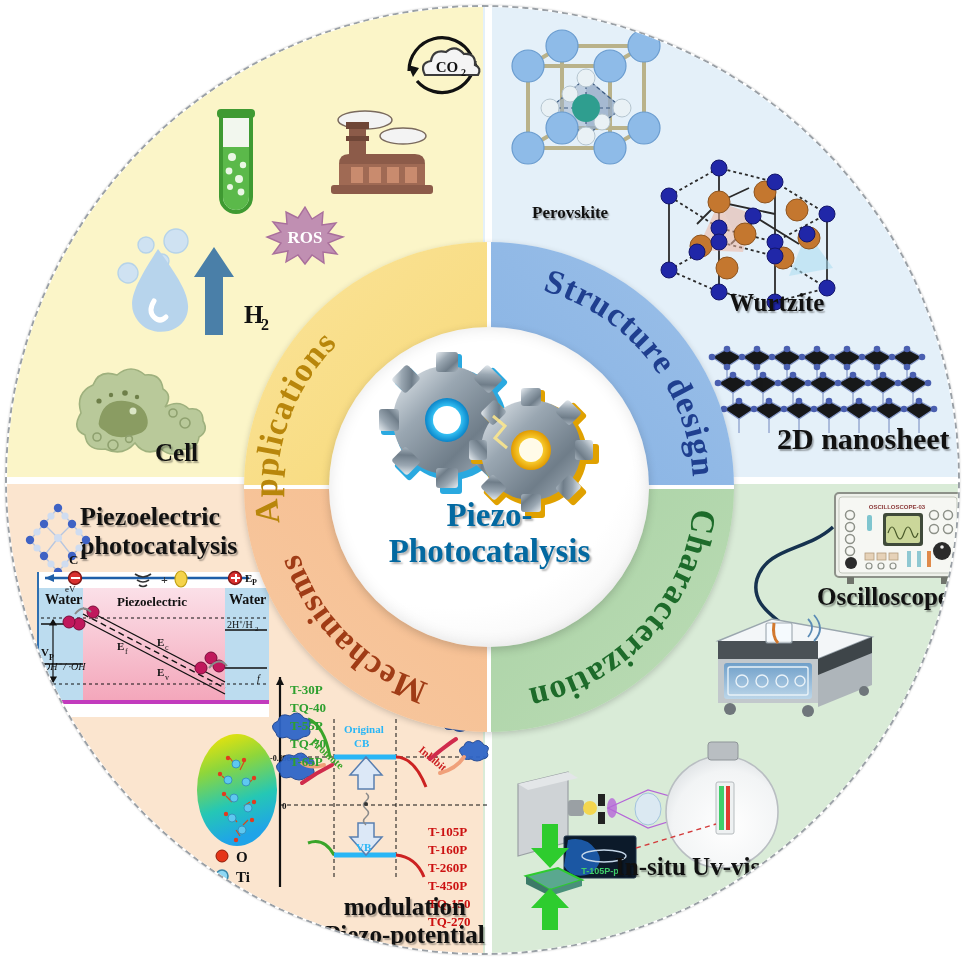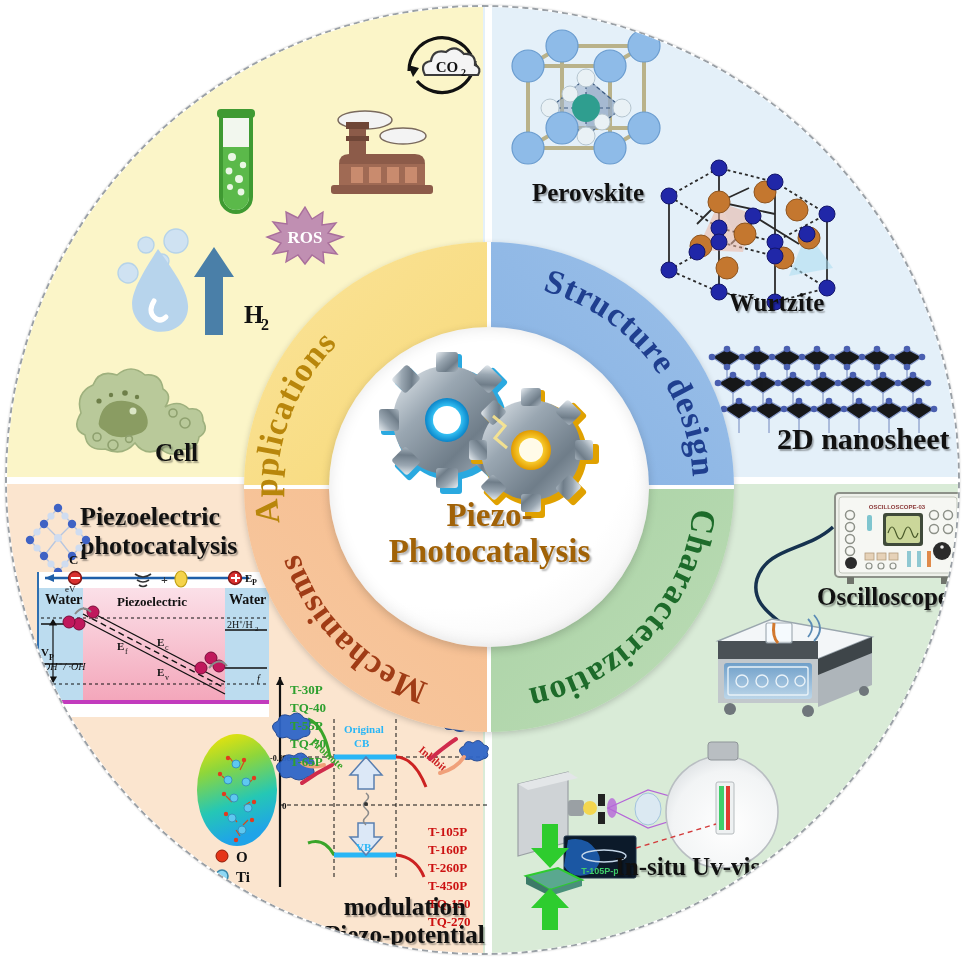--- a/index.html
+++ b/index.html
@@ -36,21 +36,21 @@
         box-shadow:inset 0 0 16px rgba(0,0,0,.10), 0 3px 10px rgba(0,0,0,.18);}
 
   
   .ringlabel{position:absolute;left:237px;top:235px;width:490px;height:490px;
              pointer-events:none;}
   .ringlabel text{font-family:"Liberation Serif",serif;font-weight:bold;
                   font-size:34px;letter-spacing:1px;}
 
   
   .centre-title{position:absolute;left:330px;top:490px;width:305px;text-align:center;
-                font-size:33px;font-weight:bold;color:#a16207;line-height:1.1;
+                font-size:33px;font-weight:bold;color:#0369a1;line-height:1.1;
                 text-shadow:2px 2px 2px rgba(0,0,0,.30);font-family:Liberation Serif, serif;}
 
   
   .gears{position:absolute;left:382px;top:355px;width:210px;height:150px;}
 
   
   .lab{position:absolute;font-weight:bold;color:#111;
        text-shadow:1.5px 1.5px 1.5px rgba(0,0,0,.35);}
 
   
@@ -222,21 +222,21 @@
             <circle cx="106" cy="34" r="16"></circle>
           <circle cx="24" cy="116" r="16"></circle>
             <circle cx="106" cy="116" r="16"></circle>
           <circle cx="58" cy="14" r="16"></circle>
             <circle cx="140" cy="14" r="16"></circle>
           <circle cx="58" cy="96" r="16"></circle>
             <circle cx="140" cy="96" r="16"></circle>
         </g>
       </svg>
     </div>
-    <div class="lab" style="left:525px;top:172px;font-size:25px;">Perovskite</div>
+    <div class="lab" style="left:525px;top:196px;font-size:17px;">Perovskite</div>
 
     <div class="wurtz">
       <svg width="185" height="155" viewBox="0 0 185 155">
         <g stroke="#2b2b2b" stroke-width="1.8" fill="none">
           <path d="M12 44 L62 16 L118 30 L170 62 L118 90 L62 76 Z" stroke-dasharray="3 3"></path>
           <path d="M12 118 L62 90 L118 104 L170 136 L118 150 L62 140 Z" stroke-dasharray="3 3"></path>
           <path d="M12 44 V118 M62 16 V90 M118 30 V104 M170 62 V136 M118 90 V150 M62 76 V140"></path>
           <path d="M62 50 L118 62 M62 50 L40 72 M62 50 L92 36"></path>
           <path d="M100 66 L142 92 M100 66 L74 92"></path>
         </g>

